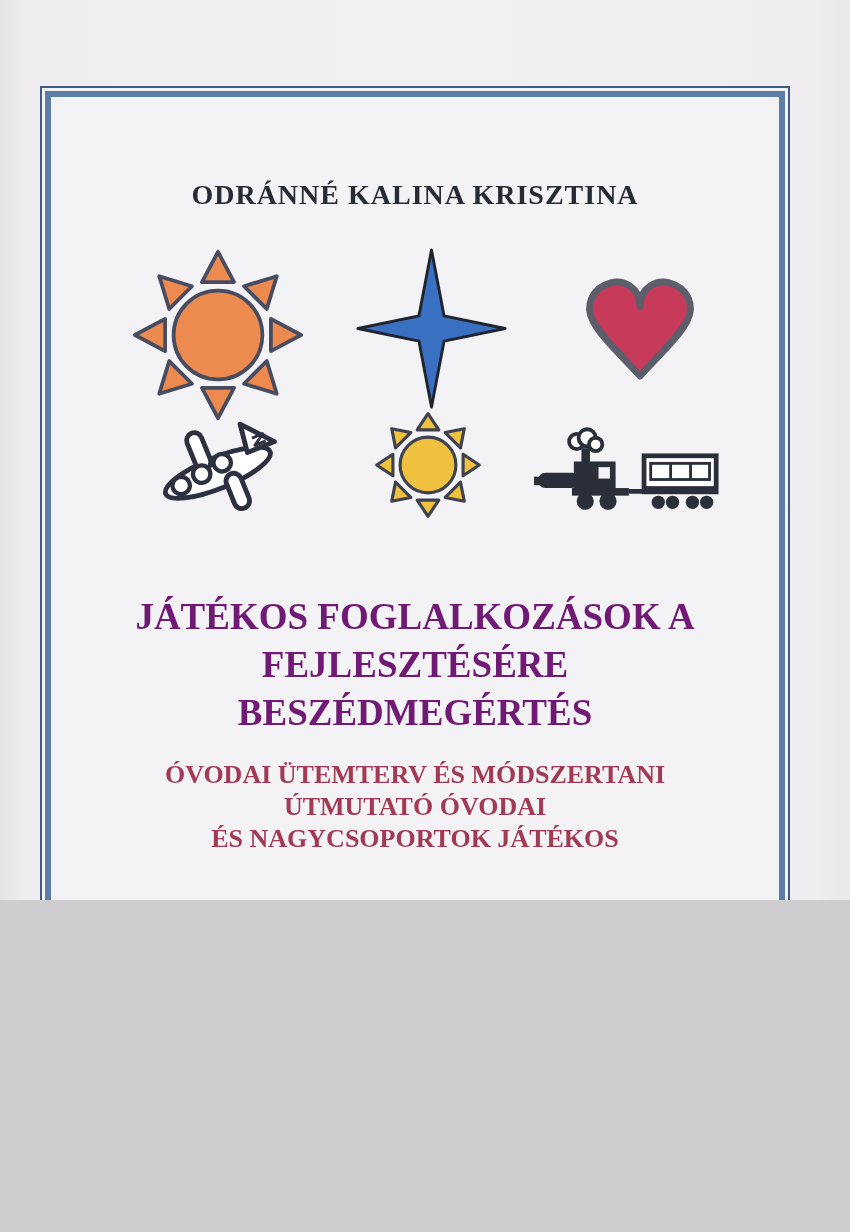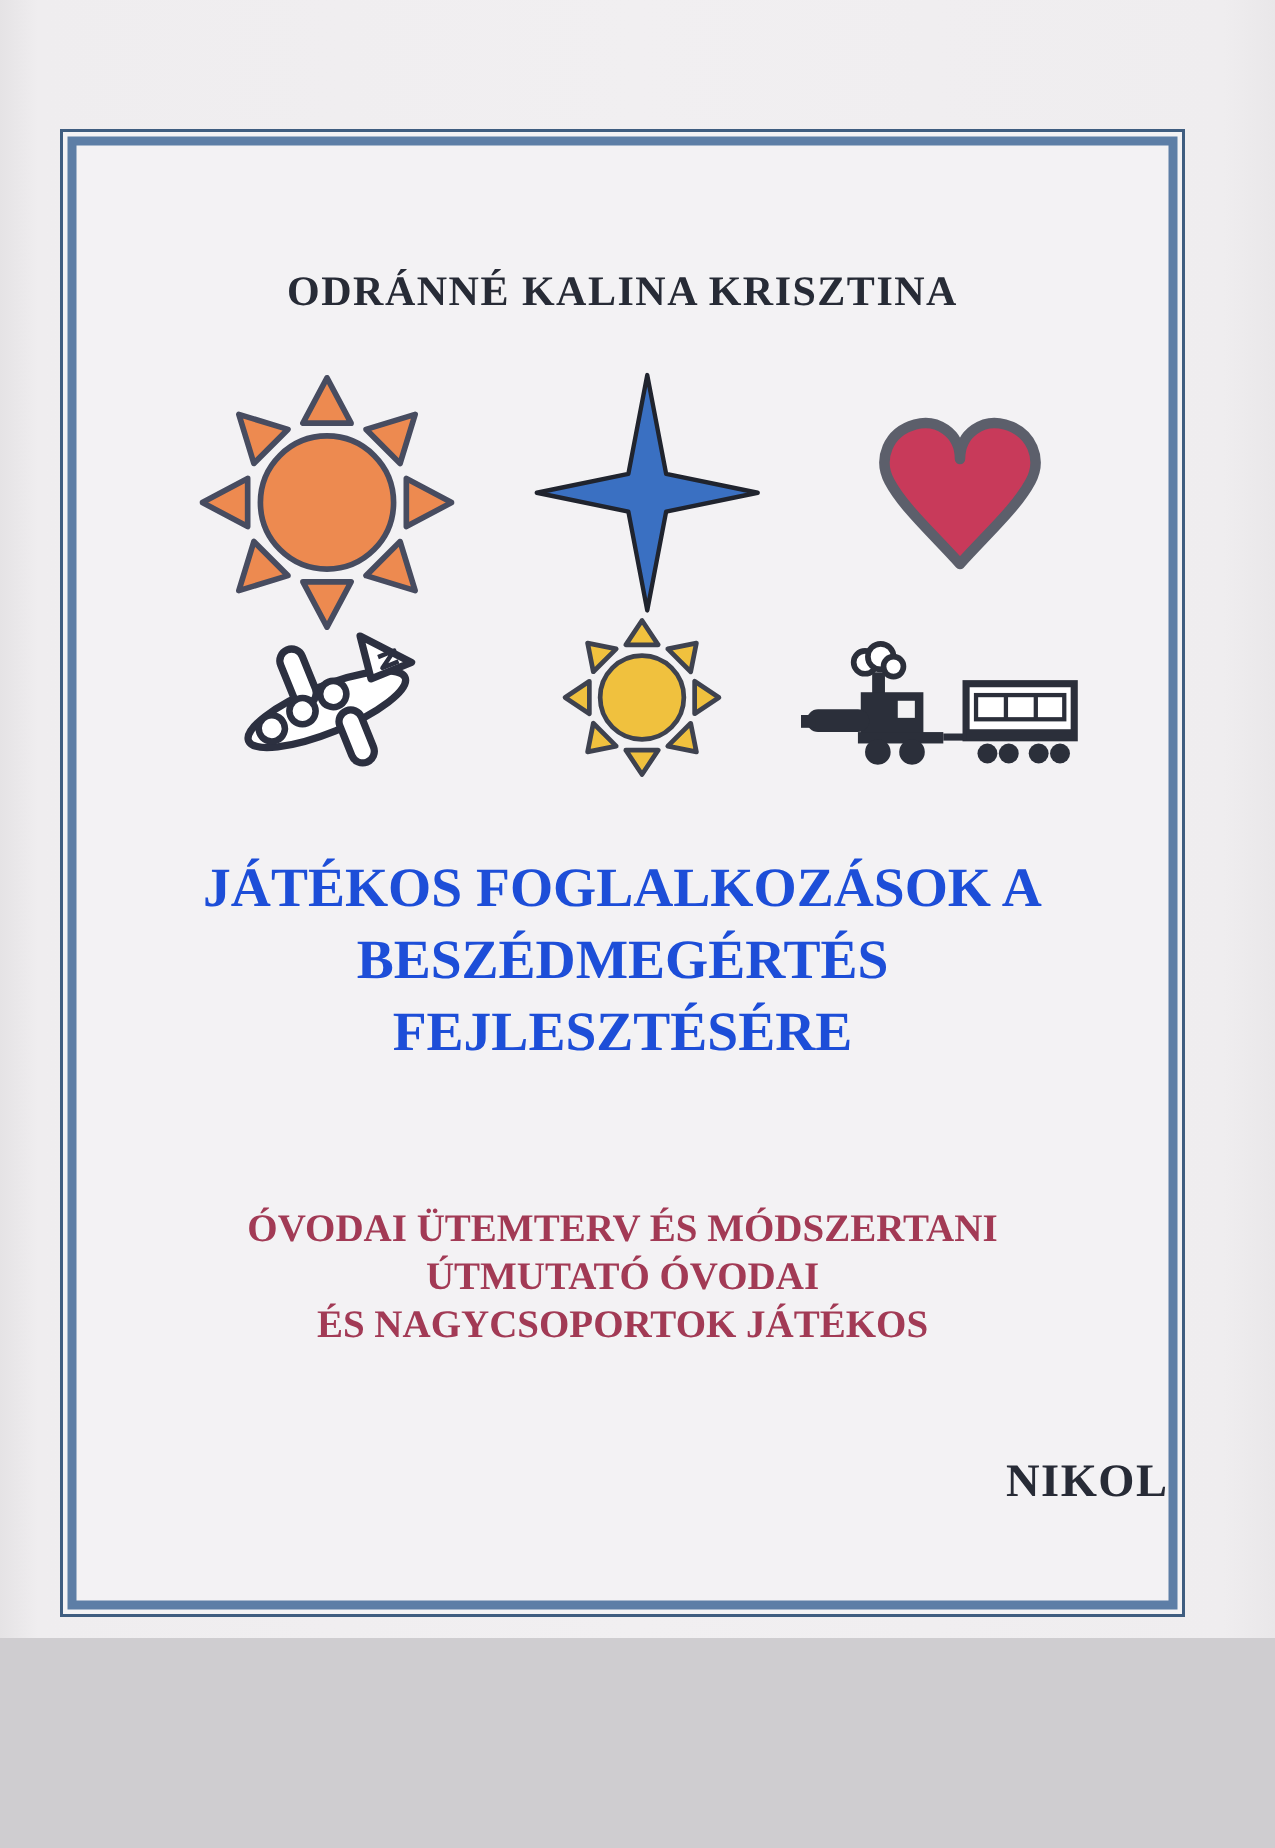--- a/index.html
+++ b/index.html
@@ -1,18 +1,18 @@
 <!DOCTYPE html>
 <html><head>
 <meta charset="utf-8">
 <style>
   html,body{margin:0;padding:0;background:#cfcdd0;}
   .page{
     position:relative;
-    width:850px;height:1092px;
+    width:850px;height:900px;
     margin:0 auto;
     background:
       linear-gradient(90deg,#e5e3e5 0%,#efedef 3%,#f1eff1 50%,#efedef 96%,#e9e7e9 100%),
       #f0eef0;
     font-family:"Liberation Serif","DejaVu Serif",serif;
     overflow:hidden;
   }
   .frame-outer{
     position:absolute;left:40px;top:86px;width:750px;height:992px;
     box-sizing:border-box;
@@ -35,33 +35,32 @@
     color:#272b36;
   }
   .icon{position:absolute;}
   .icon-sun      {left:82px;  top:153px;}
   .icon-star     {left:303px; top:149px;}
   .icon-heart    {left:529px; top:177px;}
   .icon-airplane {left:86px;  top:315px;}
   .icon-smallsun {left:323px; top:314px;}
   .icon-train    {left:483px; top:327px;}
   .title{
-    position:absolute;left:0;right:0;top:472px;
+    position:absolute;left:0;right:0;top:496px;
     text-align:center;
     font-size:37px;font-weight:bold;
     line-height:48px;
-    color:#1d4ed8;
+    color:#701a75;
   }
   .subtitle{
     position:absolute;left:0;right:0;top:662px;
     text-align:center;
     font-size:26px;font-weight:bold;
     line-height:32px;
     color:#a23a55;
-    margin-top:44px;
   }
   .publisher{
     position:absolute;left:0;right:0;top:872px;
     text-align:right;
     font-size:31px;font-weight:bold;
     letter-spacing:1px;
     color:#272b36;
   }
   .tl{display:block;}
 </style>
@@ -162,22 +161,22 @@
             <rect x="123" y="40" width="62" height="17" stroke-width="3"></rect>
             <line x1="144" y1="40" x2="144" y2="57" stroke-width="3"></line>
             <line x1="165" y1="40" x2="165" y2="57" stroke-width="3"></line>
           </g>
           <rect x="116" y="64" width="76" height="7" fill="#2b2f3a"></rect>
         </svg>
       </div>
 
       <div class="title">
         <span class="tl">JÁTÉKOS FOGLALKOZÁSOK A</span>
+        <span class="tl">FEJLESZTÉSÉRE</span>
         <span class="tl">BESZÉDMEGÉRTÉS</span>
-        <span class="tl">FEJLESZTÉSÉRE</span>
       </div>
 
       <div class="subtitle">
         <span class="tl">ÓVODAI ÜTEMTERV ÉS MÓDSZERTANI</span>
         <span class="tl">ÚTMUTATÓ ÓVODAI</span>
         <span class="tl">ÉS NAGYCSOPORTOK JÁTÉKOS</span>
       </div>
 
       <div class="publisher">NIKOL</div>
 

